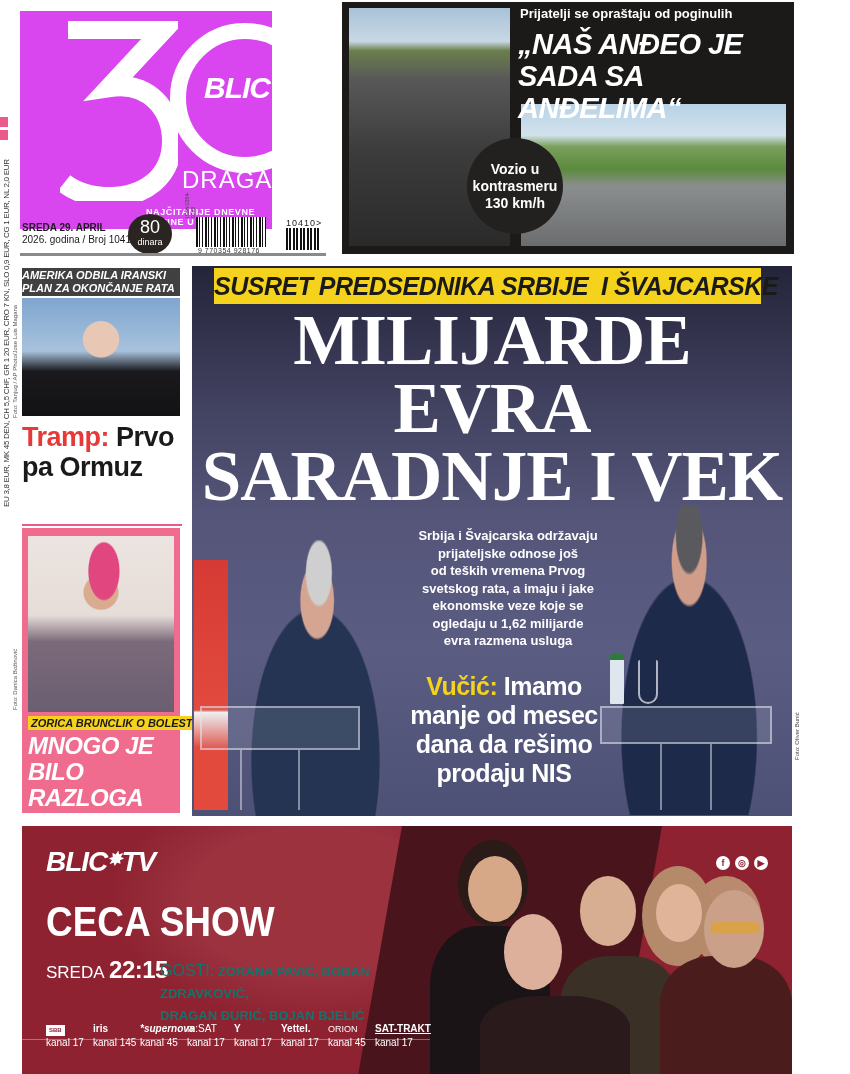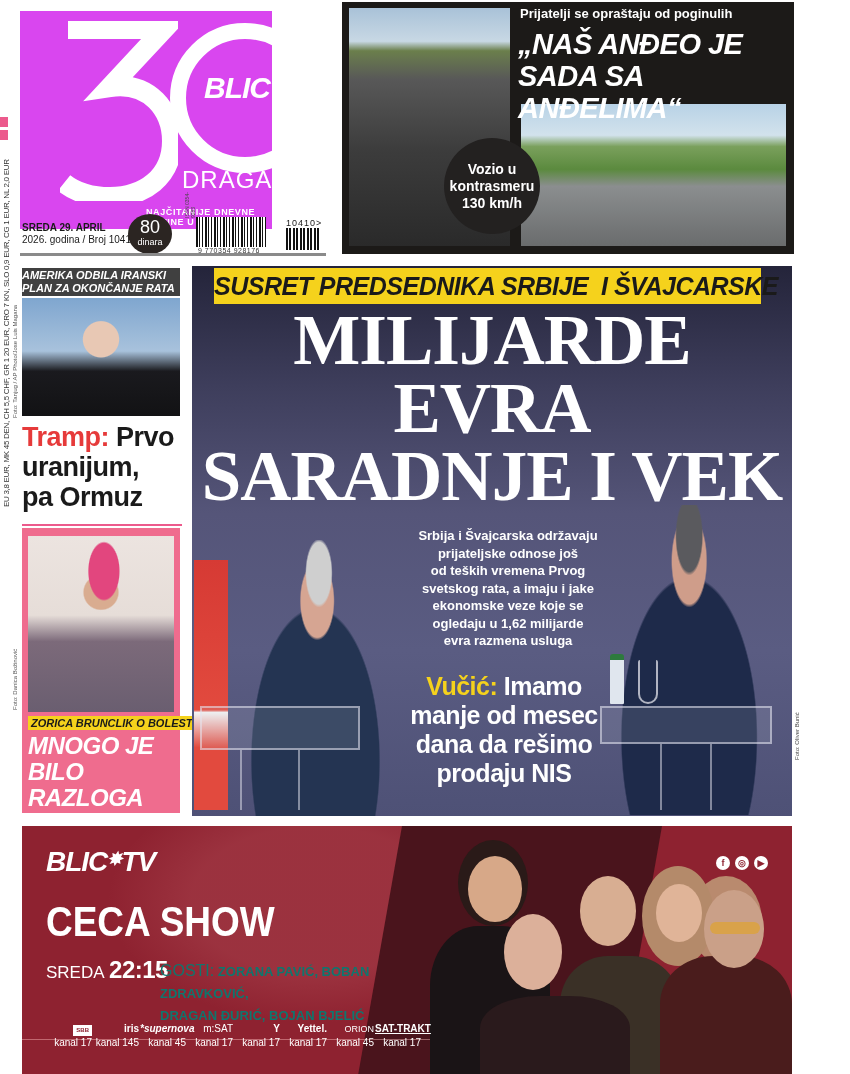--- a/index.html
+++ b/index.html
@@ -31,21 +31,21 @@
   .issn { left: 184px; top: 218px; font-size: 5px; color: #444; transform: rotate(-90deg); transform-origin: left top; width: 30px; }
   .issue-code { left: 286px; top: 218px; font-size: 9px; color: #222; letter-spacing: 1px; }
   .gray-rule { left: 20px; top: 253px; width: 306px; height: 3px; background: #8a8a8a; }
 
   
   .crash { left: 342px; top: 2px; width: 452px; height: 252px; background: #1c1a18; }
   .crash-photo1 { left: 349px; top: 8px; width: 161px; height: 238px; background: linear-gradient(180deg, #a9c2d8 0%, #c8d8e4 14%, #6b7f4c 18%, #585858 30%, #3c3c3c 60%, #2a2a2a 100%); }
   .crash-photo2 { left: 521px; top: 104px; width: 265px; height: 142px; background: linear-gradient(180deg, #b8d2e6 0%, #d2e2ec 22%, #7aa05c 30%, #5b8a3e 46%, #8b8e8f 58%, #6a6c6d 100%); }
   .crash-kicker { left: 520px; top: 6px; font-size: 13px; font-weight: bold; color: #fff; font-family: "Liberation Sans Narrow","Liberation Sans", sans-serif; }
   .crash-title { left: 518px; top: 28px; width: 280px; font-size: 29px; line-height: 32px; font-weight: 900; font-style: italic; color: #fff; font-family: "Liberation Sans Narrow","Liberation Sans", sans-serif; letter-spacing: -0.5px; }
-  .crash-circle { left: 444px; top: 138px; width: 96px; height: 96px; border-radius: 50%; background: #232120; color: #fff; display: flex; align-items: center; justify-content: center; text-align: center; font-size: 14px; line-height: 17px; font-weight: bold; font-family: "Liberation Sans Narrow","Liberation Sans", sans-serif; }
+  .crash-circle { left: 467px; top: 138px; width: 96px; height: 96px; border-radius: 50%; background: #232120; color: #fff; display: flex; align-items: center; justify-content: center; text-align: center; font-size: 14px; line-height: 17px; font-weight: bold; font-family: "Liberation Sans Narrow","Liberation Sans", sans-serif; }
 
   
   .tramp-kicker { left: 22px; top: 268px; width: 158px; background: #404040; color: #fff; font-size: 11px; line-height: 13px; font-weight: bold; font-style: italic; padding: 1px 0; font-family: "Liberation Sans Narrow","Liberation Sans", sans-serif; }
   .tramp-photo { left: 22px; top: 298px; width: 158px; height: 118px; background: radial-gradient(circle at 50% 35%, #e8c8b4 0 16%, transparent 17%), linear-gradient(180deg, #7fa6cf 0%, #a8c2dc 45%, #1a1a1e 62%, #121214 100%); }
   .tramp-credit { left: 12px; top: 300px; font-size: 6px; color: #555; transform: rotate(-90deg) translate(-118px, 0); transform-origin: left top; width: 118px; white-space: nowrap; }
   .tramp-head { left: 22px; top: 422px; width: 160px; font-size: 27px; line-height: 30px; font-weight: 900; color: #1a1a1a; font-family: "Liberation Sans Narrow","Liberation Sans", sans-serif; letter-spacing: -0.5px; }
   .tramp-head .red { color: #e63a3a; }
   .pink-rule { left: 22px; top: 524px; width: 160px; height: 2px; background: #ec5a8c; }
 
   .zorica-box { left: 22px; top: 528px; width: 158px; height: 285px; background: #ef6c8e; }
@@ -80,21 +80,21 @@
   .blictv { left: 46px; top: 846px; font-size: 28px; font-weight: 900; font-style: italic; color: #fff; letter-spacing: -1px; }
   .blictv .burst { font-size: 18px; vertical-align: 6px; }
   .ceca-title { left: 46px; top: 898px; font-size: 43px; line-height: 46px; font-weight: bold; color: #fff; font-family: "Liberation Sans Narrow","Liberation Sans", sans-serif; letter-spacing: 0px; transform: scaleX(0.86); transform-origin: left top; }
   .ceca-day { left: 46px; top: 956px; color: #fff; font-family: "Liberation Sans Narrow","Liberation Sans", sans-serif; }
   .ceca-day .day { font-size: 17px; font-weight: 300; }
   .ceca-day .time { font-size: 24px; font-weight: bold; letter-spacing: -0.5px; }
   .ceca-guests { left: 160px; top: 960px; width: 260px; color: #0f766e; font-size: 13px; line-height: 22px; font-family: "Liberation Sans Narrow","Liberation Sans", sans-serif; }
   .ceca-guests .gl { font-size: 16px; font-weight: 300; }
   .ceca-guests b { font-weight: bold; }
   .channels { left: 46px; top: 1022px; width: 380px; display: flex; }
-  .channel { width: 46px; text-align: right; color: #fff; margin-right: 1px; }
+  .channel { width: 46px; text-align: left; color: #fff; margin-right: 1px; }
   .channel .logo { font-size: 10px; height: 14px; line-height: 14px; font-weight: bold; white-space: nowrap; }
   .channel .kanal { font-size: 10px; line-height: 14px; white-space: nowrap; }
   .sbb-box { display: inline-block; background: #fff; color: #8e2230; font-size: 6px; padding: 1px 3px; line-height: 9px; }
   .guests-photo { left: 420px; top: 826px; width: 372px; height: 248px; overflow: hidden; }
   .face { position: absolute; border-radius: 50%; }
   .body { position: absolute; border-radius: 40% 40% 0 0; }
   .social { left: 716px; top: 856px; display: flex; }
   .social span { display: inline-block; width: 14px; height: 14px; border-radius: 50%; background: #fff; color: #8e2230; font-size: 9px; line-height: 14px; text-align: center; font-weight: bold; margin-right: 5px; }
 </style>
 </head>
@@ -150,21 +150,20 @@
 </div>
 
 <div class="abs tramp-kicker">
   <div>AMERIKA ODBILA IRANSKI</div>
   <div>PLAN ZA OKONČANJE RATA</div>
 </div>
 <div class="abs tramp-photo"></div>
 <div class="abs tramp-credit">Foto: Tanjug / AP Photo/Jose Luis Magana</div>
 <div class="abs tramp-head">
   <div><span class="red">Tramp:</span><span> Prvo</span></div>
-  <div>uranijum,</div>
   <div>pa Ormuz</div>
 </div>
 <div class="abs pink-rule"></div>
 
 <div class="abs zorica-box"></div>
 <div class="abs zorica-photo"></div>
 <div class="abs zorica-credit">Foto: Danica Božinović</div>
 <div class="abs zorica-kicker">ZORICA BRUNCLIK O BOLESTI</div>
 <div class="abs zorica-head">
   <div>MNOGO JE</div>

